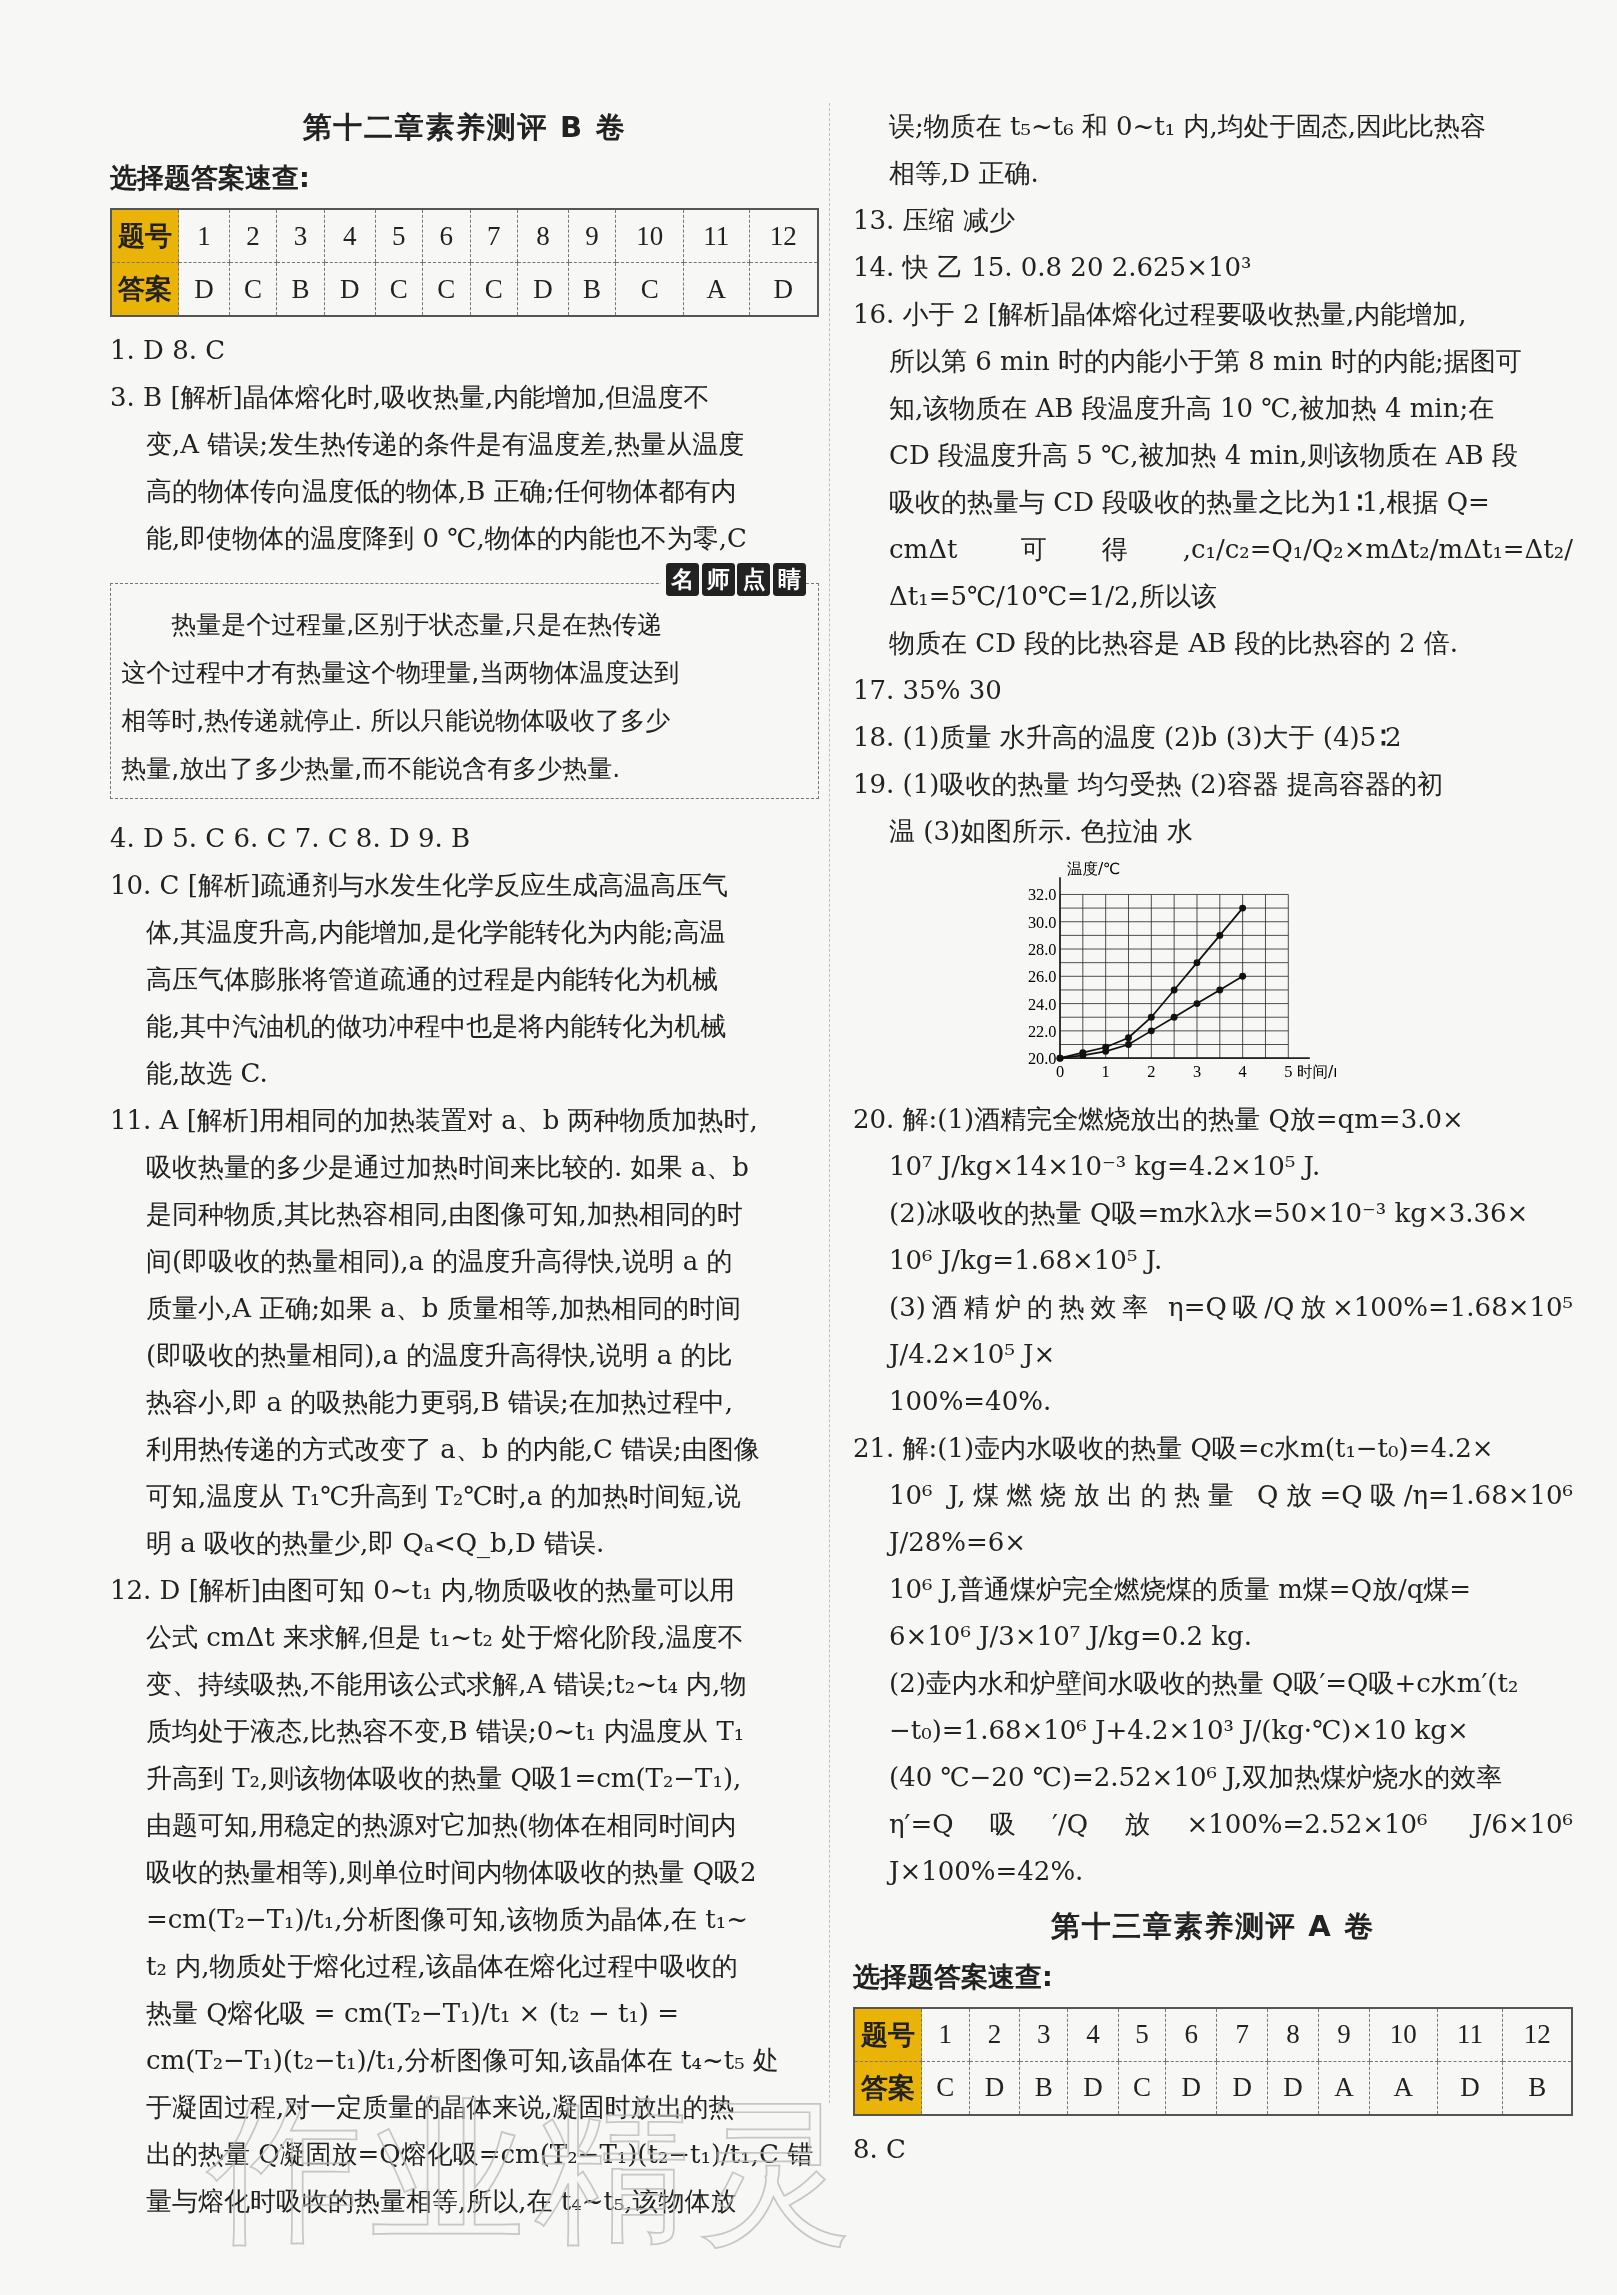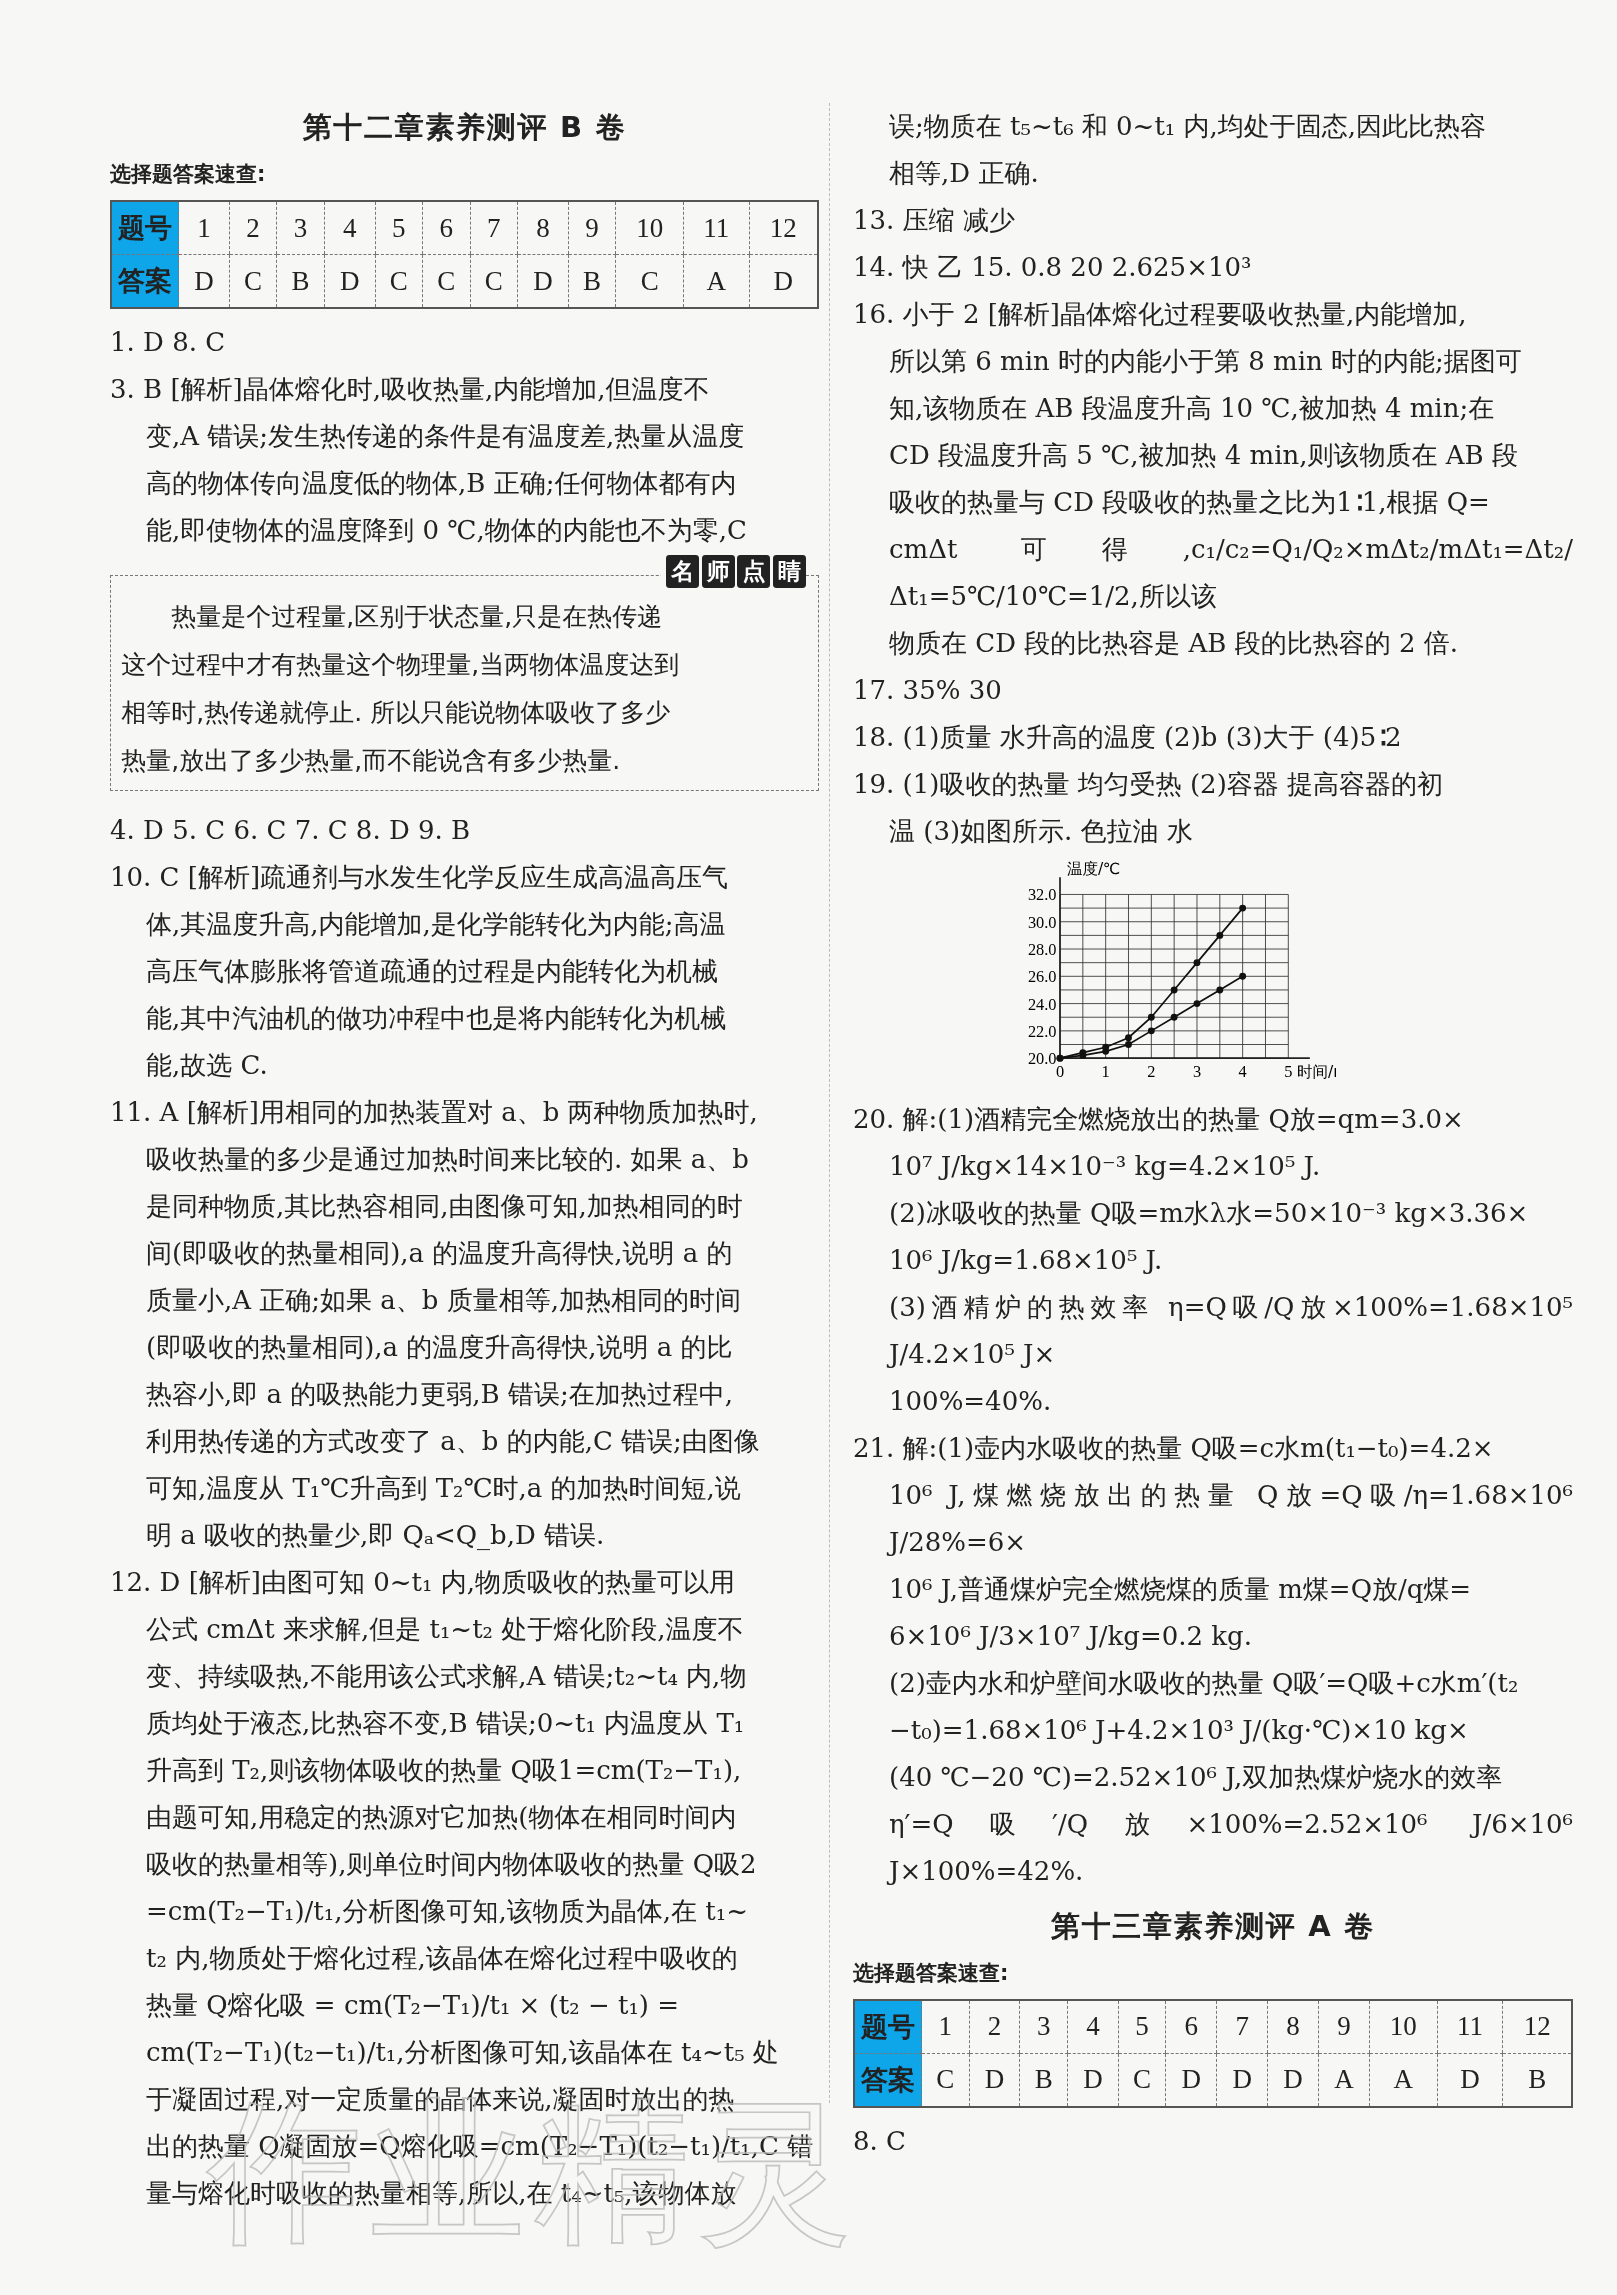--- a/index.html
+++ b/index.html
@@ -3,25 +3,25 @@
 <meta charset="utf-8">
 <style>
   html, body { margin:0; padding:0; }
   body { width:1617px; height:2295px; background:#f7f7f5; position:relative; overflow:hidden;
          font-family:"DejaVu Serif","Liberation Serif",serif; color:#222; }
   .col { position:absolute; top:103px; }
   .left { left:110px; width:709px; }
   .right { left:853px; width:720px; }
   .divider { position:absolute; left:829px; top:103px; height:2000px; border-left:1.7px dashed #bbb; }
   .title { font-family:"DejaVu Sans","Liberation Sans",sans-serif; font-weight:bold; font-size:29px; text-align:center; margin:5.2px 0 12px; letter-spacing:1.7px; }
-  .subtitle { font-family:"DejaVu Sans","Liberation Sans",sans-serif; font-weight:bold; font-size:21px; margin:0 0 12px; }
+  .subtitle { font-family:"DejaVu Sans","Liberation Sans",sans-serif; font-weight:bold; font-size:27px; margin:0 0 12px; }
   table.ans { border-collapse:collapse; width:100%; border:2.6px solid #555; margin-bottom:10.3px; }
   table.ans td { border-left:1.7px dashed #777; height:50px; text-align:center; font-size:27px; font-family:"Liberation Serif",serif; }
   table.ans tr:first-child td { border-bottom:1.7px dashed #777; }
-  table.ans td.hd { background:#0ea5e9; font-family:"DejaVu Sans","Liberation Sans",sans-serif; font-weight:bold; border-left:none; width:64px; }
+  table.ans td.hd { background:#eab308; font-family:"DejaVu Sans","Liberation Sans",sans-serif; font-weight:bold; border-left:none; width:64px; }
   .p { font-size:26px; line-height:47px; margin:0; text-align:justify; }
   .ind { padding-left:36px; }
   .tipbox { border:1.7px dashed #777; margin:20.7px 0 15.5px; padding:17px 10.3px 5.2px; position:relative; }
   .tiphead { position:absolute; right:12px; top:-20.7px; display:flex; gap:2.6px; background:#f7f7f5; padding-left:5.2px; }
   .tiphead span { background:#222; color:#fff; font-family:"DejaVu Sans",sans-serif; font-weight:bold; font-size:23px; width:33px; height:33px; display:flex; align-items:center; justify-content:center; border-radius:3.4px; }
   .tiptext { font-family:"DejaVu Sans","Liberation Sans",sans-serif; font-size:25px; line-height:48px; margin:0; }
   .chart { margin:5.2px 0 8.6px 155px; }
   .watermark { position:absolute; left:207px; top:2069px; font-family:"DejaVu Sans",sans-serif; font-size:155px; color:transparent; -webkit-text-stroke:1.7px #bbb; letter-spacing:8.6px; opacity:.8; }
 </style>
 </head>

